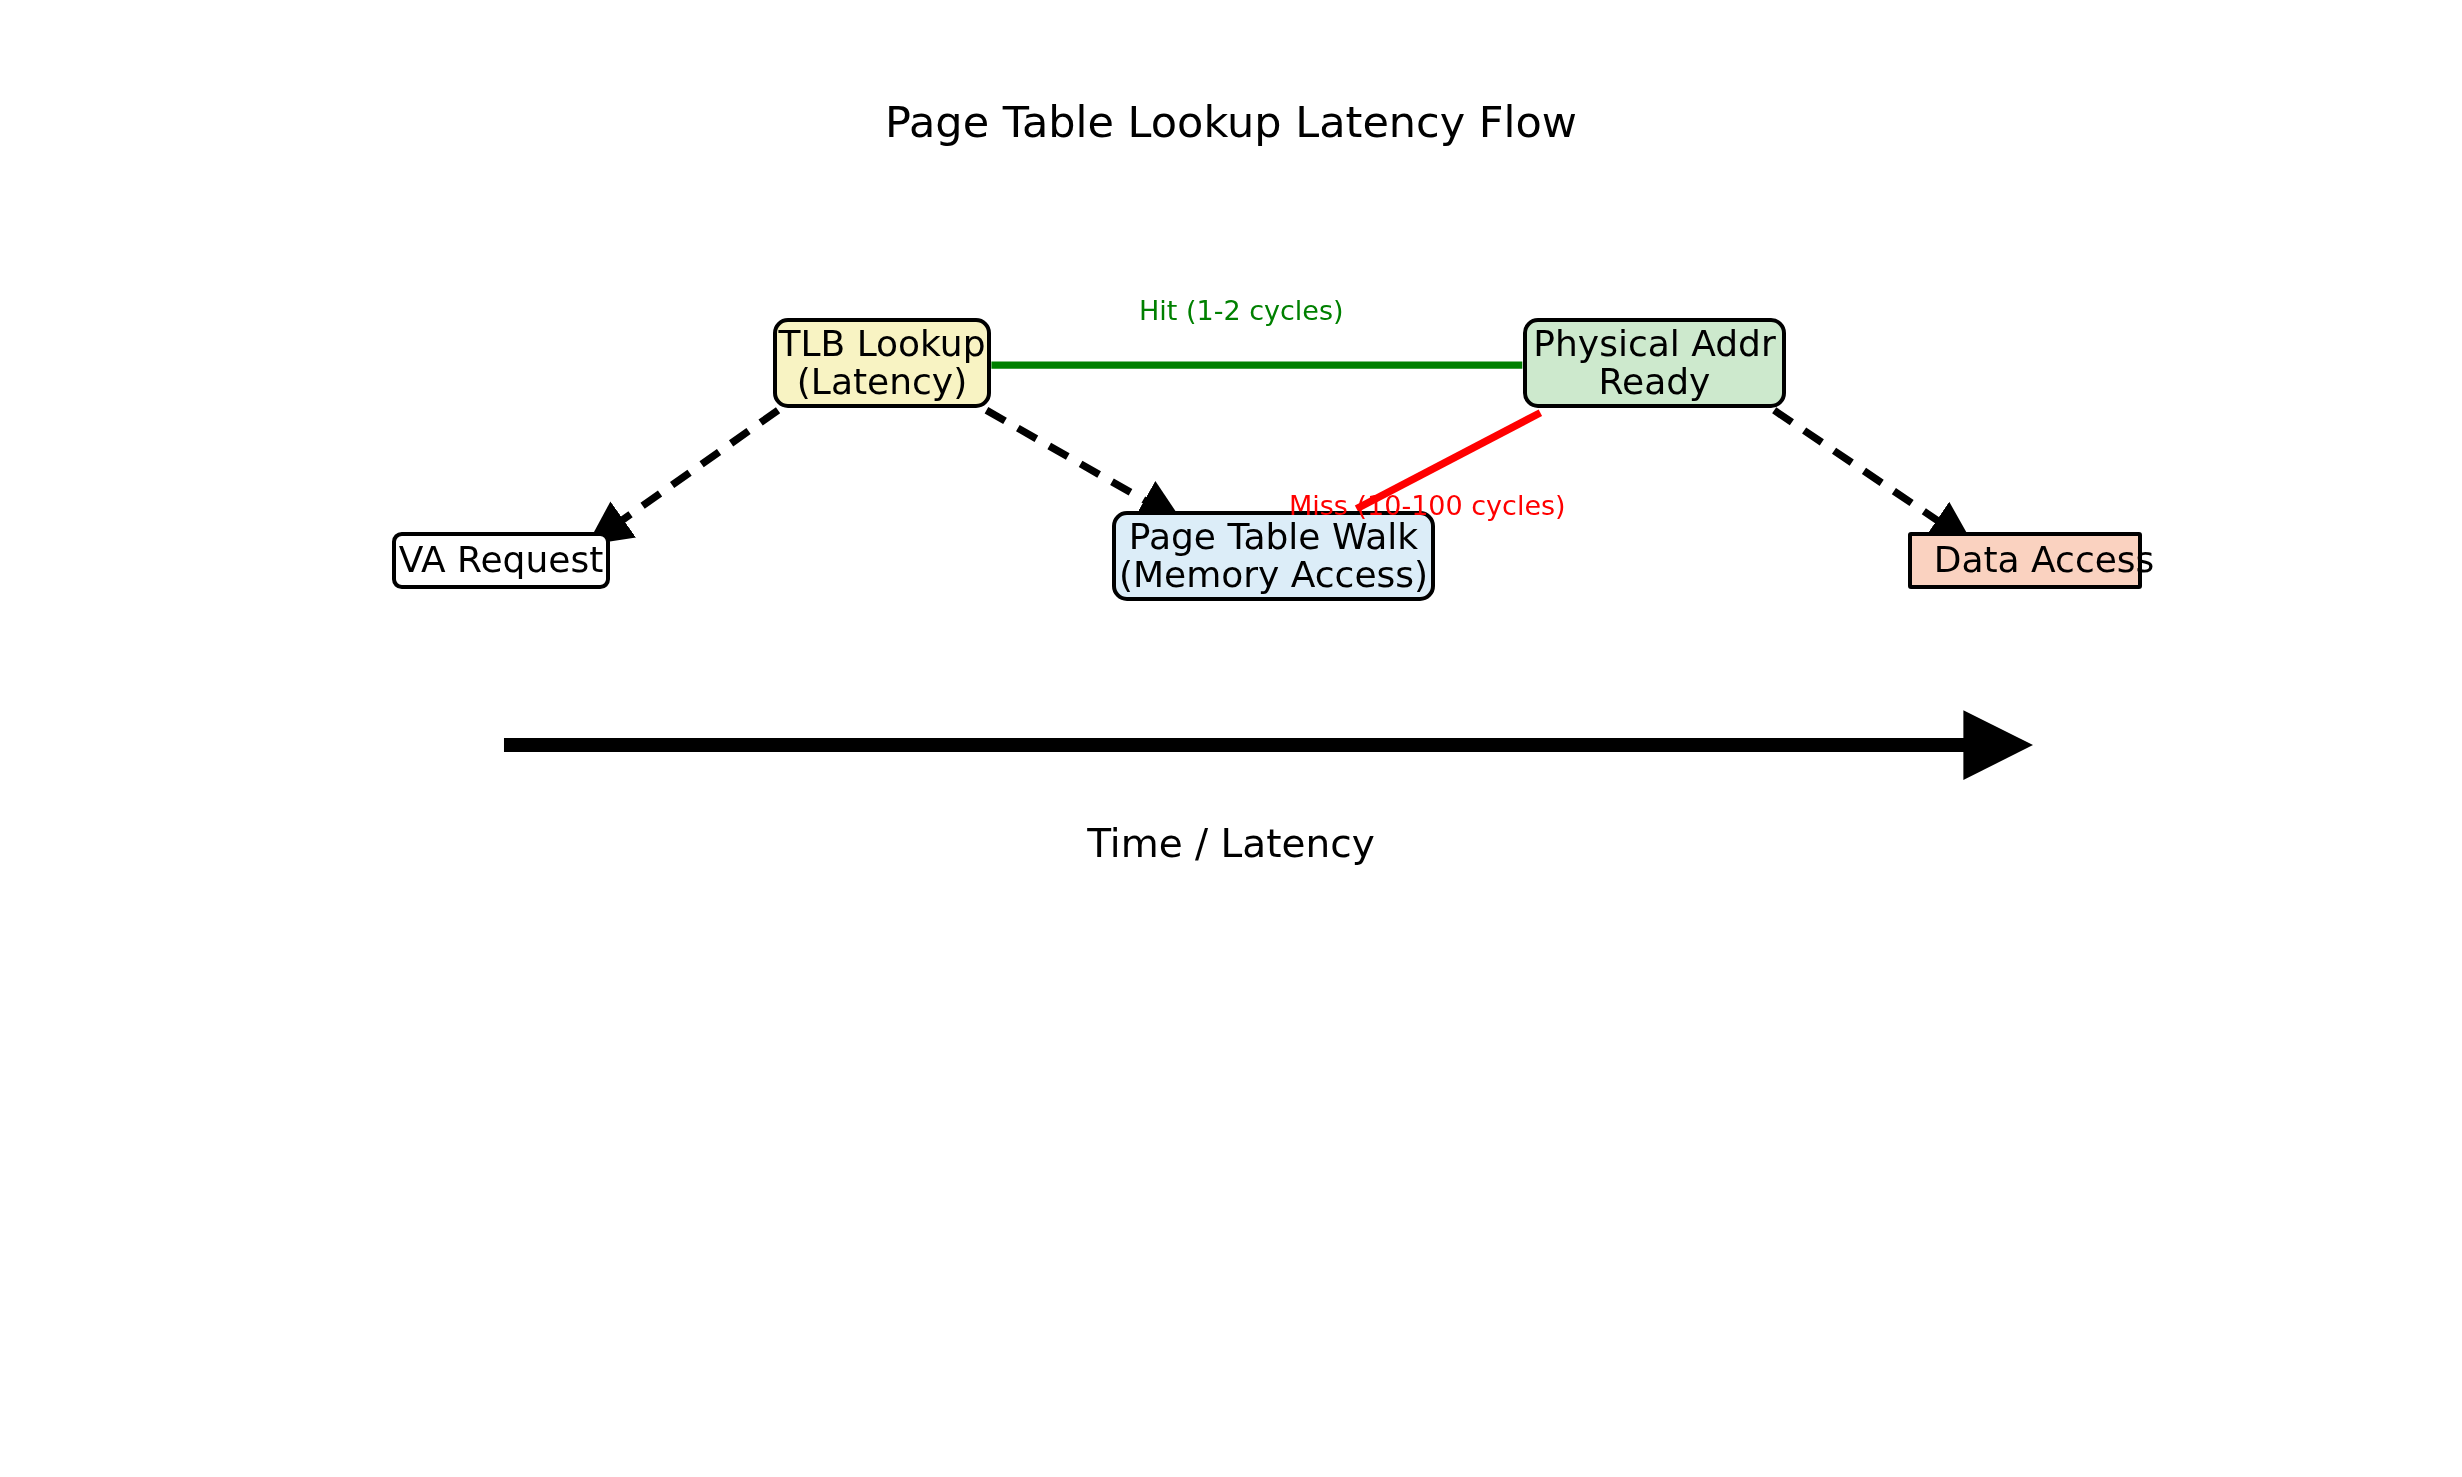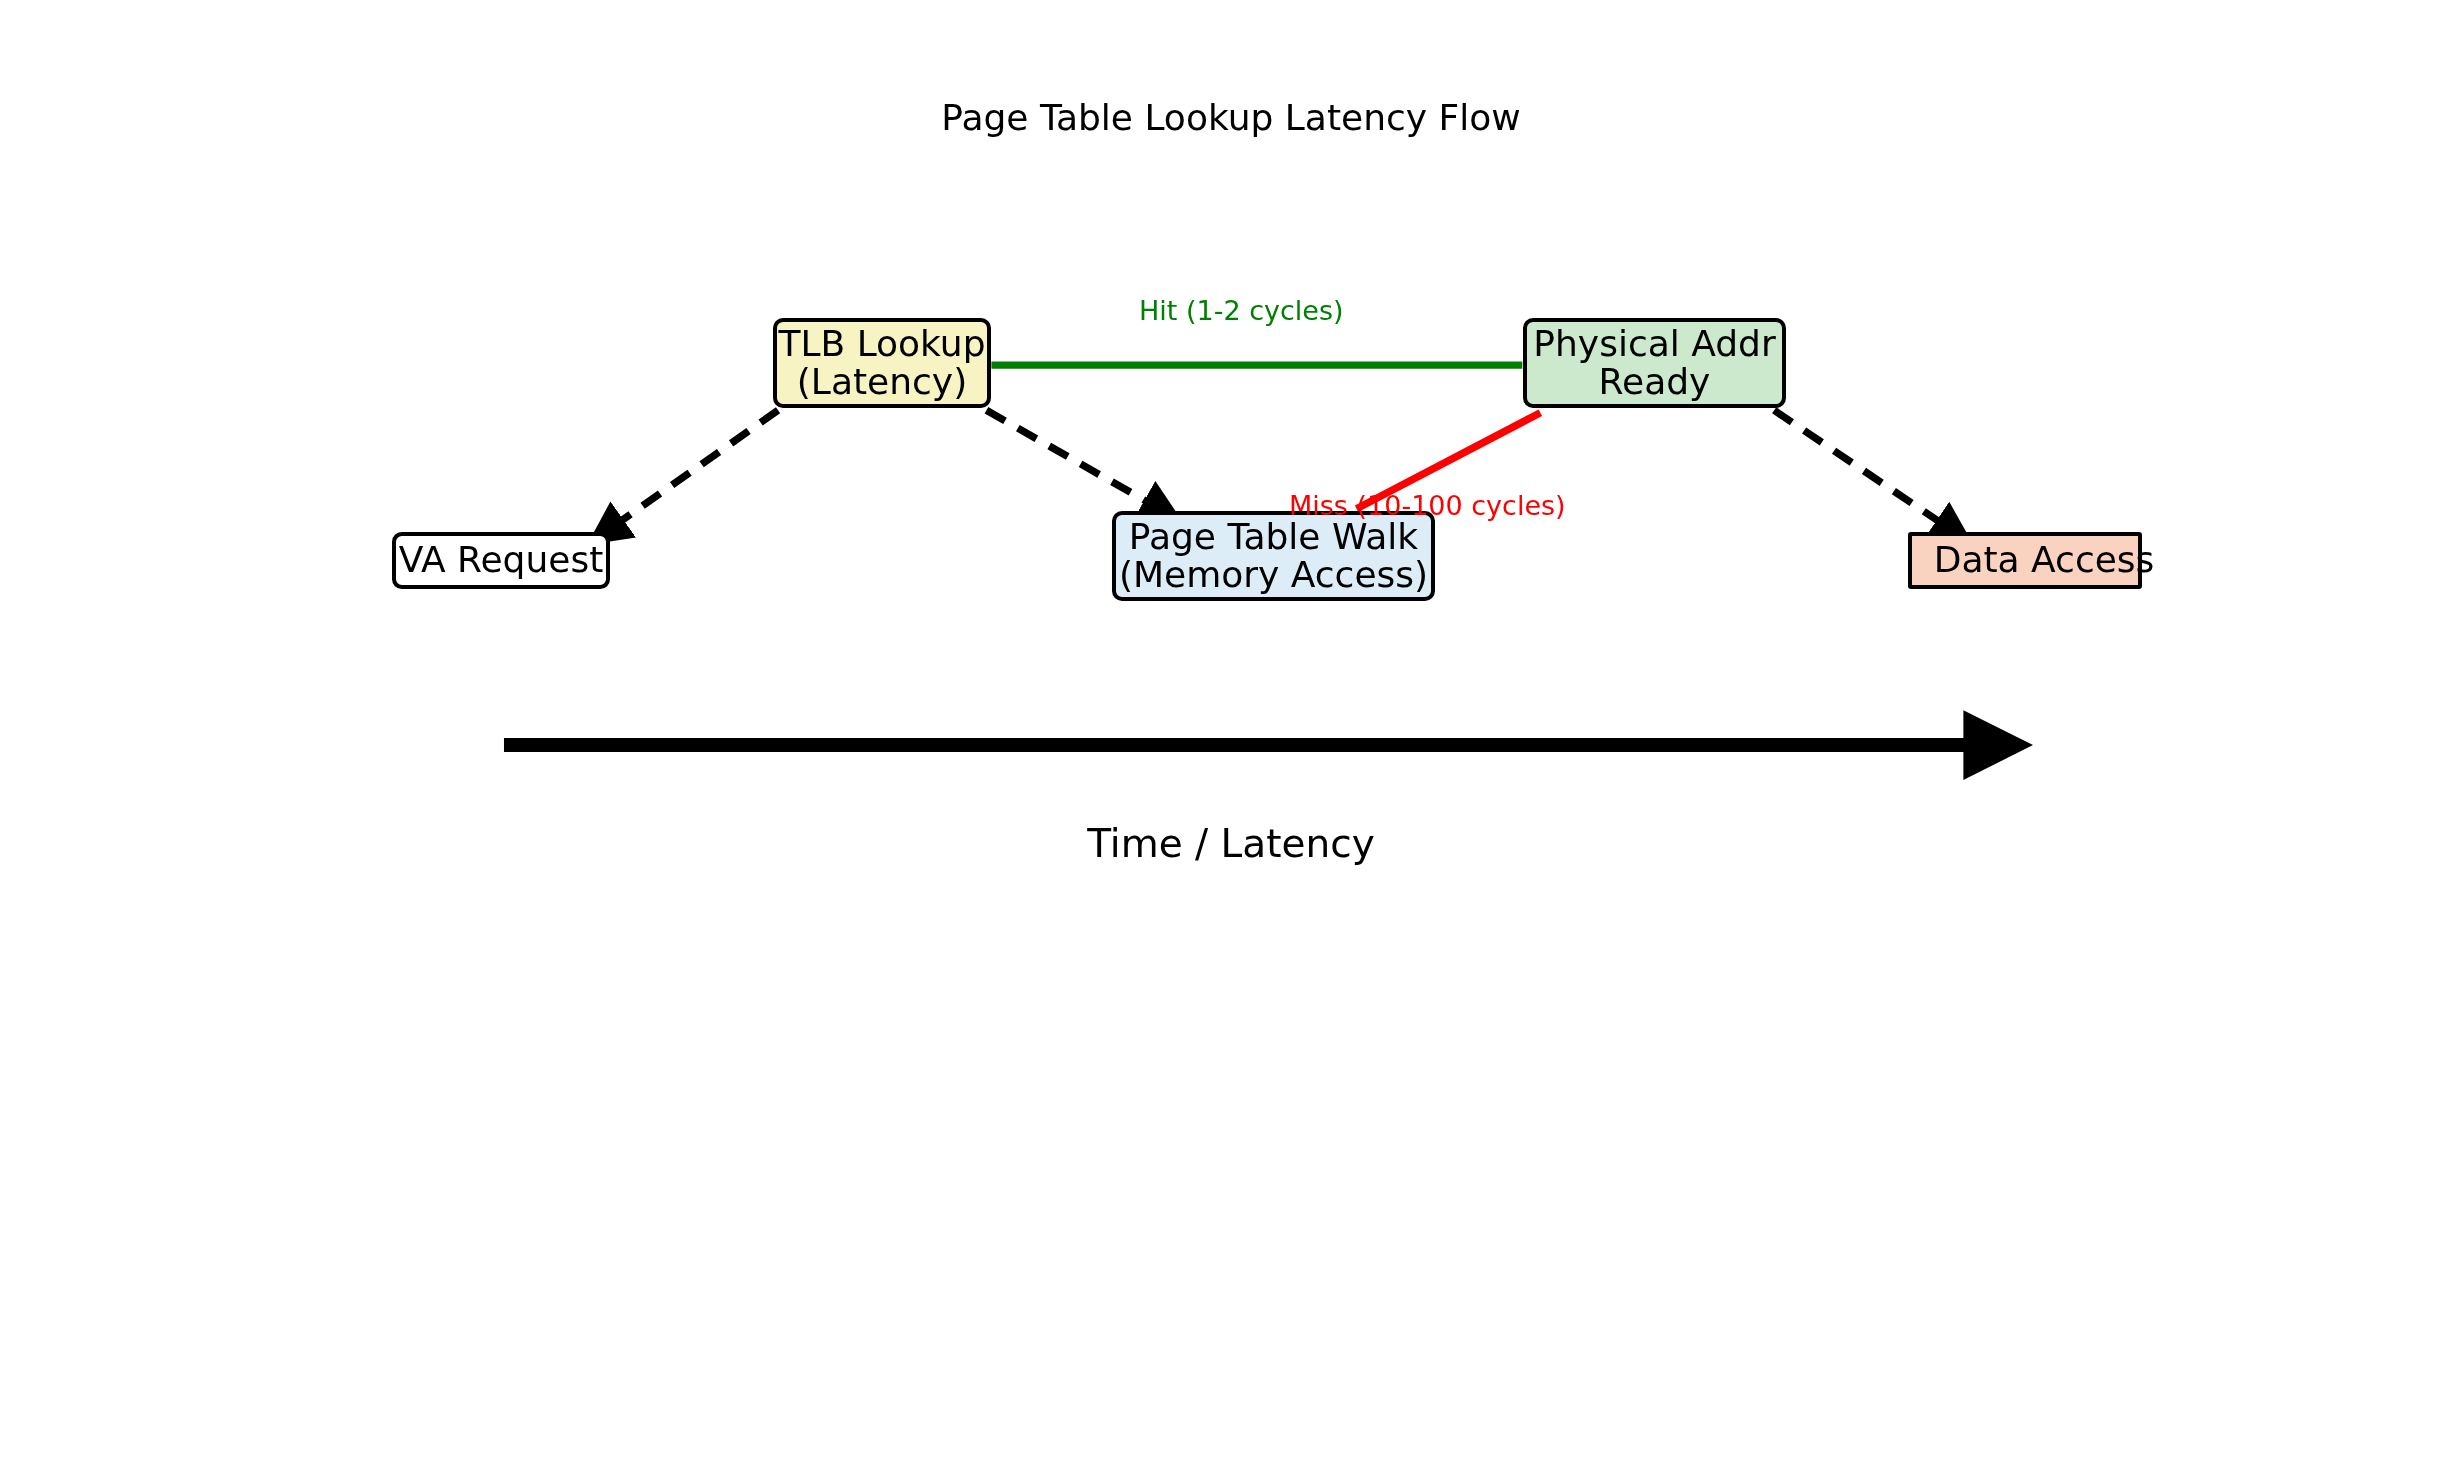--- a/index.html
+++ b/index.html
@@ -23,21 +23,21 @@
     position: absolute;
     left: 0;
     top: 0;
     width: 2462px;
     height: 1477px;
   }
   .node {
     position: absolute;
     box-sizing: border-box;
     border: 4.1px solid #000000;
-    border-radius: 10px;
+    border-radius: 15px;
     display: flex;
     flex-direction: column;
     align-items: center;
     justify-content: center;
     text-align: center;
     color: #000000;
     font-family: "DejaVu Sans", sans-serif;
     font-size: 36px;
     line-height: 1.06;
     white-space: pre;
@@ -68,21 +68,21 @@
     border-radius: 3px;
     padding-left: 38px;
   }
 
   #page-title {
     position: absolute;
     left: 0;
     top: 97px;
     width: 2462px;
     text-align: center;
-    font-size: 36px;
+    font-size: 43px;
     color: #000000;
     font-family: "DejaVu Sans", sans-serif;
     z-index: 6;
   }
 
   .edge-label {
     position: absolute;
     font-family: "DejaVu Sans", sans-serif;
     font-size: 27px;
     white-space: nowrap;

